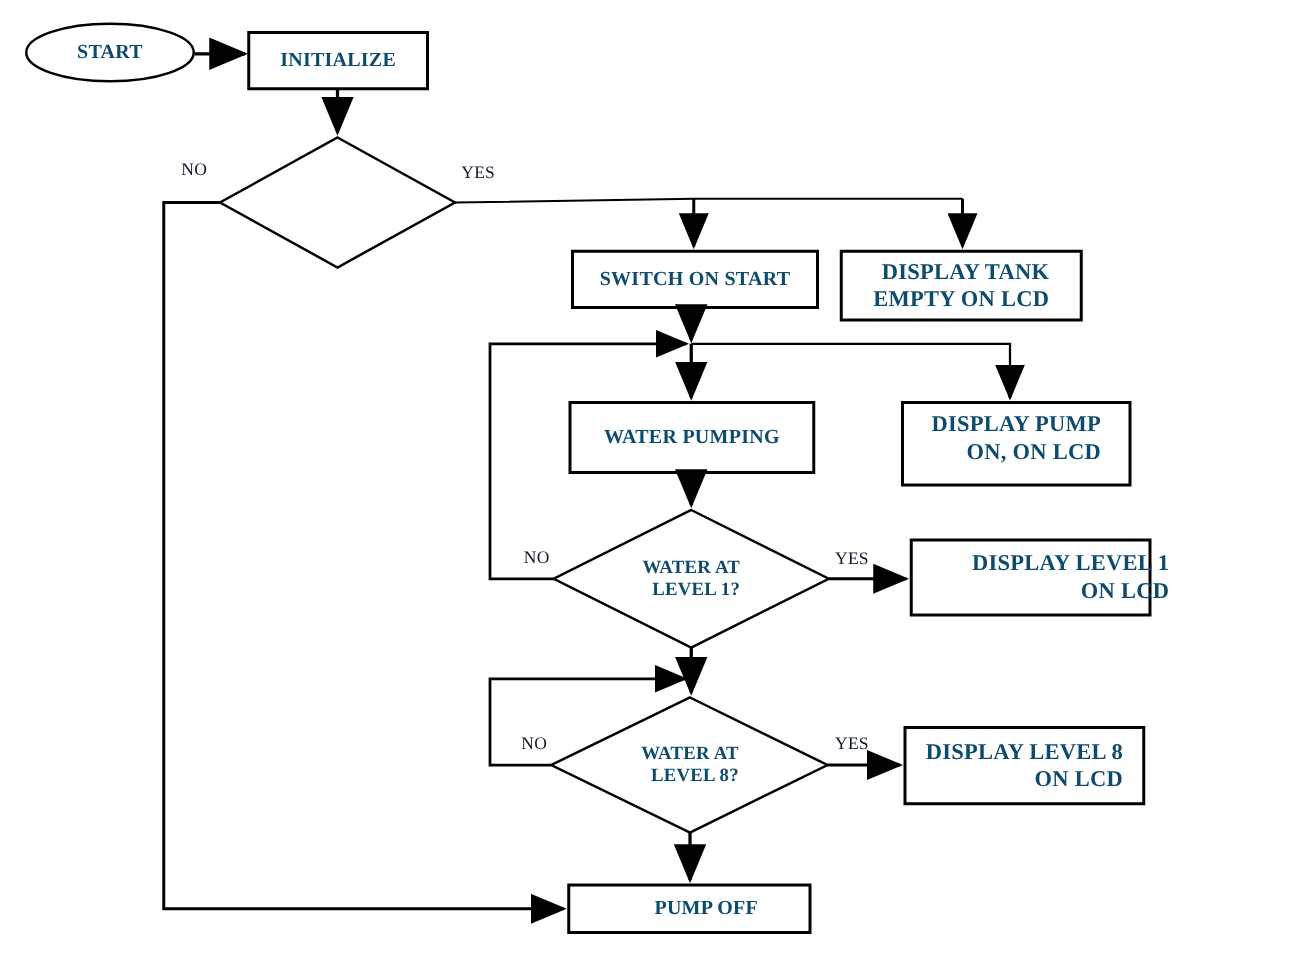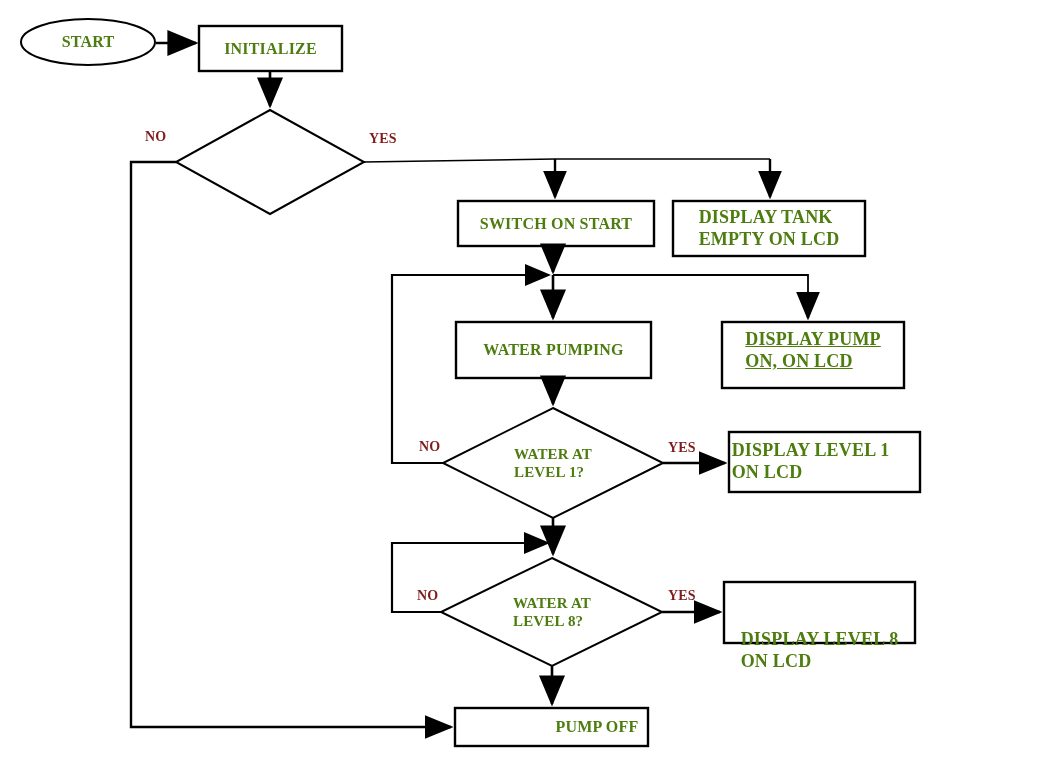--- a/index.html
+++ b/index.html
@@ -23,34 +23,34 @@
     left: 0;
     top: 0;
     width: 1046px;
     height: 767px;
   }
   .node-label {
     position: absolute;
     display: flex;
     align-items: center;
     justify-content: center;
-    text-align: left;
+    text-align: right;
     font-family: "Liberation Serif", "DejaVu Serif", serif;
     font-weight: bold;
-    color: #4d7c0f;
+    color: #0c4a6e;
     line-height: 1.22;
     letter-spacing: 0.2px;
     pointer-events: none;
     white-space: pre-line;
   }
   .edge-label {
     position: absolute;
     font-family: "Liberation Serif", "DejaVu Serif", serif;
-    font-weight: bold;
-    color: #7f1d1d;
+    font-weight: normal;
+    color: #0f172a;
     font-size: 14px;
     letter-spacing: 0.2px;
     pointer-events: none;
   }
   .box-size-a { font-size: 16px; }
   .box-size-b { font-size: 18px; }
   .terminal-size { font-size: 16px; }
   .diamond-size { font-size: 15px; }
 </style>
 </head>
@@ -128,36 +128,36 @@
   <div class="node-label box-size-a" style="left:199px; top:26px; width:143px; height:45px;border-radius:17px;">INITIALIZE</div>
 
 
   <div class="node-label box-size-a" style="left:458px; top:201px; width:196px; height:45px;">SWITCH ON START</div>
 
   <div class="node-label box-size-b" style="left:673px; top:201px; width:192px; height:55px;">DISPLAY TANK
 EMPTY ON LCD</div>
 
   <div class="node-label box-size-a" style="left:456px; top:322px; width:195px; height:56px;">WATER PUMPING</div>
 
-  <div class="node-label box-size-b" style="left:722px; top:322px; width:182px; height:58px;text-decoration:underline;">DISPLAY PUMP
+  <div class="node-label box-size-b" style="left:722px; top:322px; width:182px; height:58px;">DISPLAY PUMP
 ON, ON LCD</div>
 
   <div class="node-label diamond-size" style="left:488px; top:433px; width:130px; height:60px;">WATER AT
 LEVEL 1?</div>
 
-  <div class="node-label box-size-b" style="left:715px; top:432px; width:191px; height:60px;">DISPLAY LEVEL 1
+  <div class="node-label box-size-b" style="left:761px; top:432px; width:191px; height:60px;">DISPLAY LEVEL 1
 ON LCD</div>
 
   <div class="node-label diamond-size" style="left:487px; top:582px; width:130px; height:60px;">WATER AT
 LEVEL 8?</div>
 
-  <div class="node-label box-size-b" style="left:724px; top:582px; width:191px; height:61px;margin-top:38px;">DISPLAY LEVEL 8
+  <div class="node-label box-size-b" style="left:724px; top:582px; width:191px; height:61px;">DISPLAY LEVEL 8
 ON LCD</div>
 
-  <div class="node-label box-size-a" style="left:455px; top:708px; width:220px; height:38px;padding-left:32px;">PUMP OFF</div>
+  <div class="node-label box-size-a" style="left:455px; top:708px; width:220px; height:38px;">PUMP OFF</div>
 
   <div class="edge-label" style="left:145px; top:129px;">NO</div>
 
   <div class="edge-label" style="left:369px; top:131px;">YES</div>
 
   <div class="edge-label" style="left:419px; top:439px;">NO</div>
 
   <div class="edge-label" style="left:668px; top:440px;">YES</div>
 
   <div class="edge-label" style="left:417px; top:588px;">NO</div>

